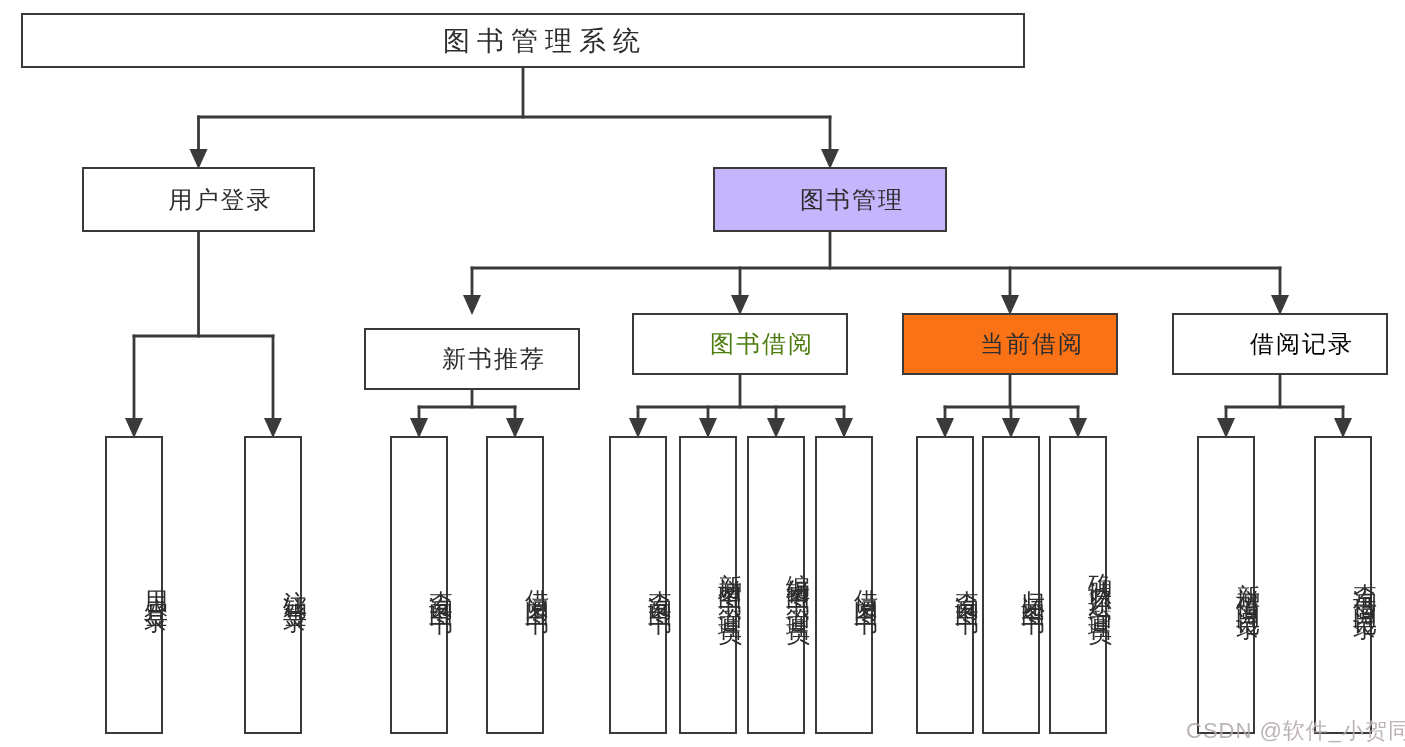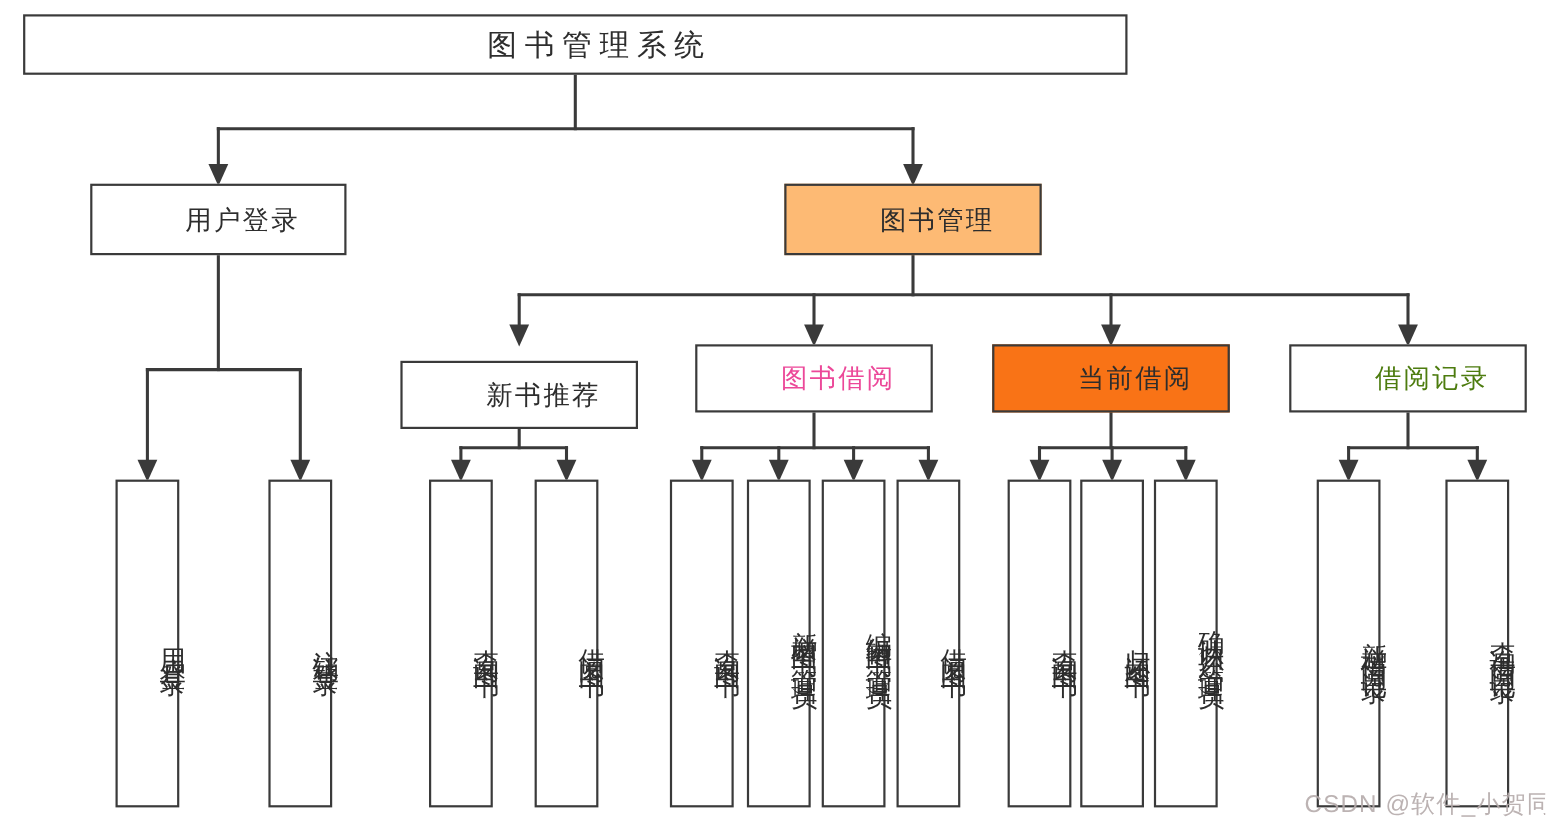--- a/index.html
+++ b/index.html
@@ -78,25 +78,25 @@
       <line x1="1280" y1="374" x2="1280" y2="407" stroke="#3a3a3a" stroke-width="2.8" stroke-linecap="square"></line>
       <line x1="1226" y1="407" x2="1343" y2="407" stroke="#3a3a3a" stroke-width="2.8" stroke-linecap="square"></line>
       <line x1="1226" y1="407" x2="1226" y2="421" stroke="#3a3a3a" stroke-width="2.8" stroke-linecap="square"></line>
       <polygon points="1217,418 1235,418 1226,438" fill="#3a3a3a"></polygon>
       <line x1="1343" y1="407" x2="1343" y2="421" stroke="#3a3a3a" stroke-width="2.8" stroke-linecap="square"></line>
       <polygon points="1334,418 1352,418 1343,438" fill="#3a3a3a"></polygon>
     </svg>
   <div class="watermark" style="left: 1186px; top: 716px; color: rgb(181, 171, 171);">CSDN @软件_小贺同学</div>
 <div class="node node-h node-root" style="left: 21px; top: 13px; width: 1004px; height: 55px; border-color: rgb(58, 58, 58); background: rgb(255, 255, 255); color: rgb(45, 45, 45);">图书管理系统</div>
     <div class="node node-h" style="left: 82px; top: 167px; width: 233px; height: 65px; border-color: rgb(58, 58, 58); background: rgb(255, 255, 255); color: rgb(45, 45, 45);">用户登录</div>
-    <div class="node node-h" style="left: 713px; top: 167px; width: 234px; height: 65px; border-color: rgb(58, 58, 58); background: #fdba74; color: rgb(45, 45, 45);">图书管理</div>
+    <div class="node node-h" style="left: 713px; top: 167px; width: 234px; height: 65px; border-color: rgb(58, 58, 58); background: #c4b5fd; color: rgb(45, 45, 45);">图书管理</div>
     <div class="node node-h" style="left: 364px; top: 328px; width: 216px; height: 62px; border-color: rgb(58, 58, 58); background: rgb(255, 255, 255); color: rgb(45, 45, 45);">新书推荐</div>
-    <div class="node node-h" style="left: 632px; top: 313px; width: 216px; height: 62px; border-color: rgb(58, 58, 58); background: rgb(255, 255, 255); color: #ec4899;">图书借阅</div>
+    <div class="node node-h" style="left: 632px; top: 313px; width: 216px; height: 62px; border-color: rgb(58, 58, 58); background: rgb(255, 255, 255); color: #4d7c0f;">图书借阅</div>
     <div class="node node-h" style="left: 902px; top: 313px; width: 216px; height: 62px; border-color: rgb(58, 58, 58); background: #f97316; color: rgb(45, 45, 45);">当前借阅</div>
-    <div class="node node-h" style="left: 1172px; top: 313px; width: 216px; height: 62px; border-color: rgb(58, 58, 58); background: rgb(255, 255, 255); color: #4d7c0f;">借阅记录</div>
+    <div class="node node-h" style="left: 1172px; top: 313px; width: 216px; height: 62px; border-color: rgb(58, 58, 58); background: rgb(255, 255, 255); color: #000000;">借阅记录</div>
     <div class="node node-v" style="left: 105px; top: 436px; width: 58px; height: 298px; border-color: rgb(58, 58, 58); background: rgb(255, 255, 255); color: rgb(45, 45, 45);">用户登录</div>
     <div class="node node-v" style="left: 244px; top: 436px; width: 58px; height: 298px; border-color: rgb(58, 58, 58); background: rgb(255, 255, 255); color: rgb(45, 45, 45);">注销登录</div>
     <div class="node node-v" style="left: 390px; top: 436px; width: 58px; height: 298px; border-color: rgb(58, 58, 58); background: rgb(255, 255, 255); color: rgb(45, 45, 45);">查询图书</div>
     <div class="node node-v" style="left: 486px; top: 436px; width: 58px; height: 298px; border-color: rgb(58, 58, 58); background: rgb(255, 255, 255); color: rgb(45, 45, 45);">借阅图书</div>
     <div class="node node-v" style="left: 609px; top: 436px; width: 58px; height: 298px; border-color: rgb(58, 58, 58); background: rgb(255, 255, 255); color: rgb(45, 45, 45);">查询图书</div>
     <div class="node node-v" style="left: 679px; top: 436px; width: 58px; height: 298px; border-color: rgb(58, 58, 58); background: rgb(255, 255, 255); color: rgb(45, 45, 45);">新增图书（管理员）</div>
     <div class="node node-v" style="left: 747px; top: 436px; width: 58px; height: 298px; border-color: rgb(58, 58, 58); background: rgb(255, 255, 255); color: rgb(45, 45, 45);">编辑图书（管理员）</div>
     <div class="node node-v" style="left: 815px; top: 436px; width: 58px; height: 298px; border-color: rgb(58, 58, 58); background: rgb(255, 255, 255); color: rgb(45, 45, 45);">借阅图书</div>
     <div class="node node-v" style="left: 916px; top: 436px; width: 58px; height: 298px; border-color: rgb(58, 58, 58); background: rgb(255, 255, 255); color: rgb(45, 45, 45);">查询图书</div>
     <div class="node node-v" style="left: 982px; top: 436px; width: 58px; height: 298px; border-color: rgb(58, 58, 58); background: rgb(255, 255, 255); color: rgb(45, 45, 45);">归还图书</div>

